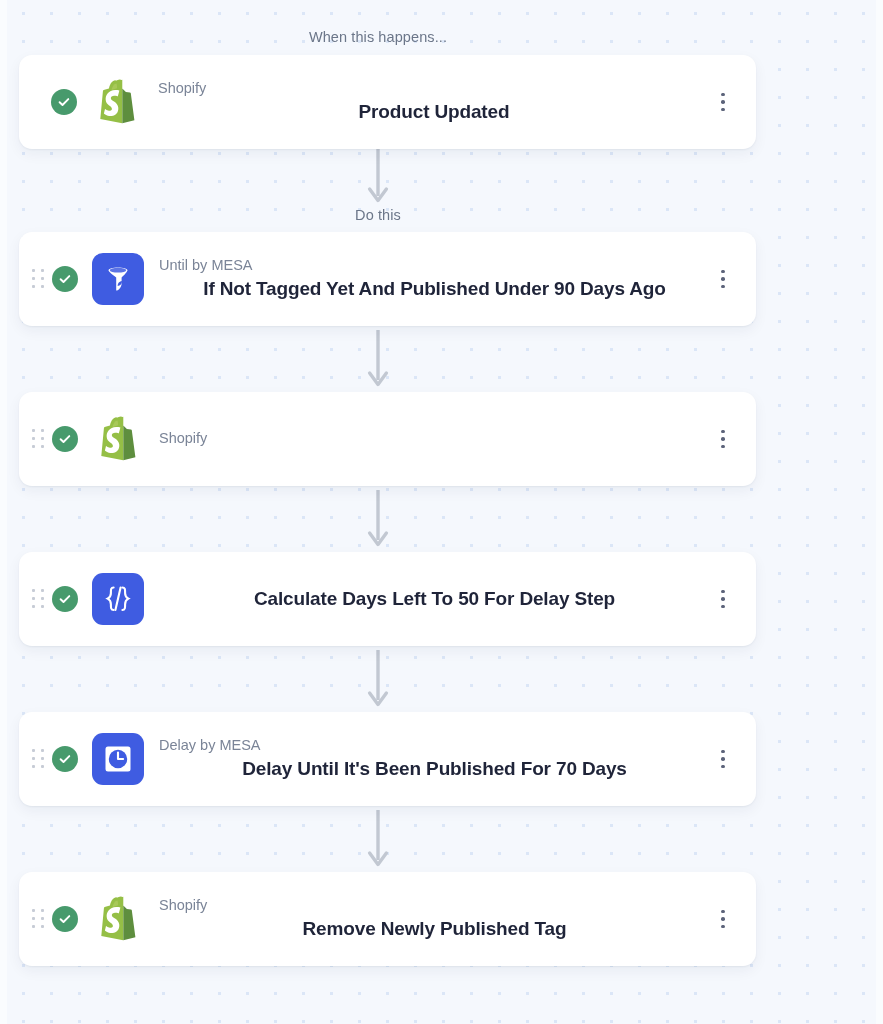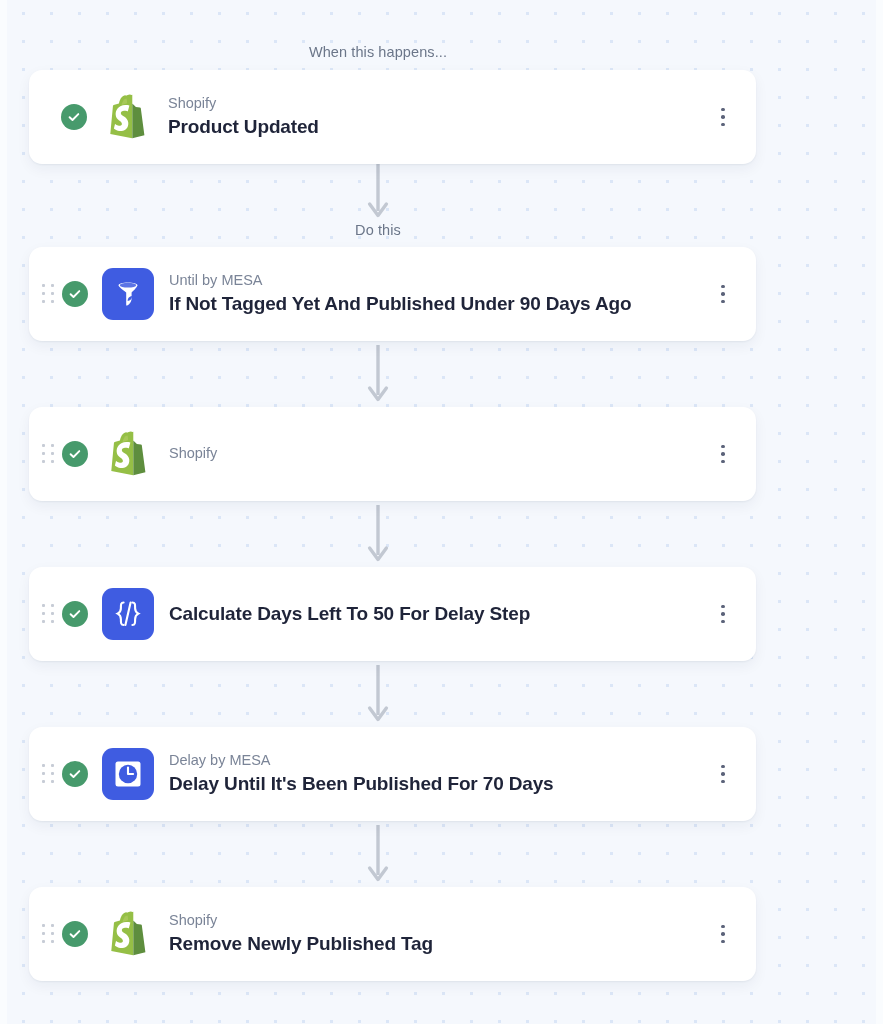--- a/index.html
+++ b/index.html
@@ -39,21 +39,20 @@
     top: 0; bottom: 0; right: 0;
     width: 7px;
     background: #fafcfe;
   }
 
   #flow {
     position: relative;
     z-index: 2;
     width: 756px;
     padding: 0;
-    margin-top: 15px;
   }
 
   
   .caption {
     text-align: center;
     font-size: 14.5px;
     color: #6b7689;
     letter-spacing: .1px;
   }
   .caption.when { padding-top: 29px; }
@@ -63,21 +62,21 @@
     display: flex;
     justify-content: center;
     align-items: flex-start;
   }
   .arrow-svg { display: block; }
 
   
   .card-wrap {
     display: flex;
     justify-content: flex-start;
-    padding-left: 29px;
+    padding-left: 19px;
   }
   .card {
     position: relative;
     width: 826px;
     background: #ffffff;
     border-radius: 13px;
     box-shadow: 0 1px 2px rgba(24,39,75,.055), 0 5px 14px rgba(24,39,75,.055);
     display: flex;
     align-items: center;
     padding: 0 20px 0 11px;
@@ -143,20 +142,21 @@
     margin-bottom: 1px;
     white-space: nowrap;
   }
   .step-title {
     font-size: 19px;
     font-weight: 700;
     color: #1f2439;
     line-height: 1.3;
     letter-spacing: -.15px;
     white-space: nowrap;
+    text-align: center;
   }
 
   
   .kebab {
     flex: 0 0 auto;
     width: 26px; height: 30px;
     display: flex;
     flex-direction: column;
     align-items: center;
     justify-content: center;

